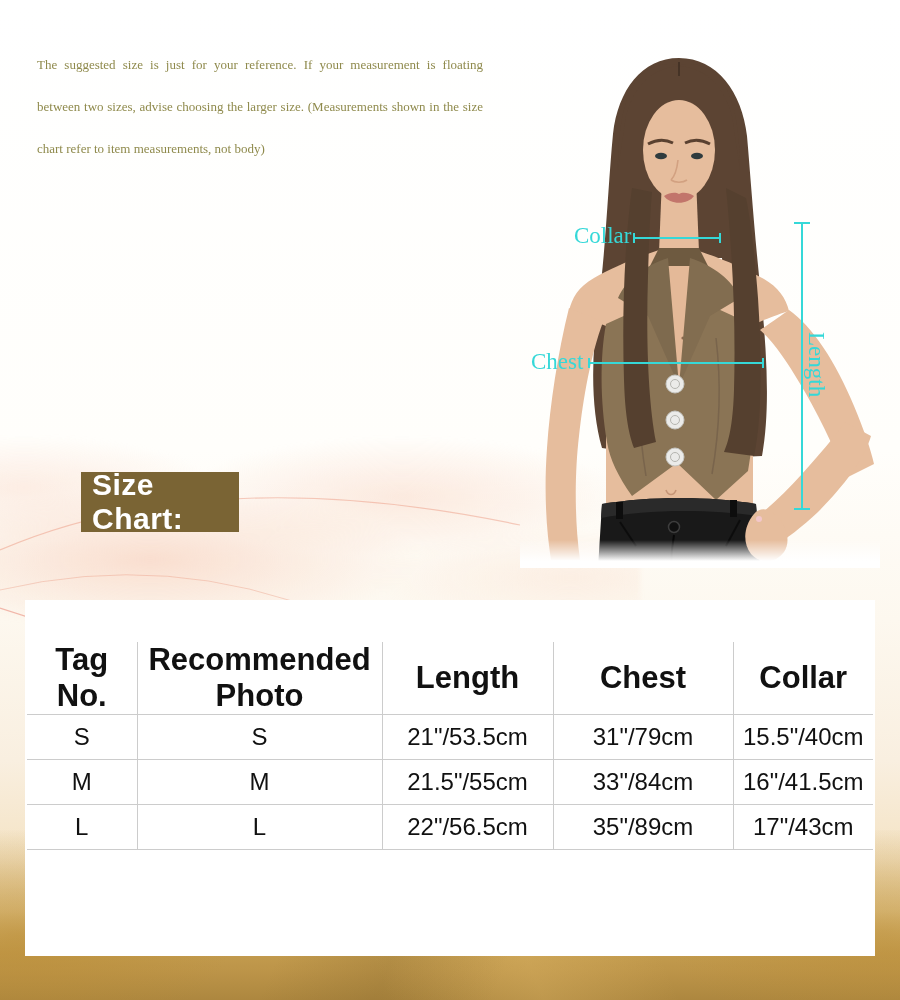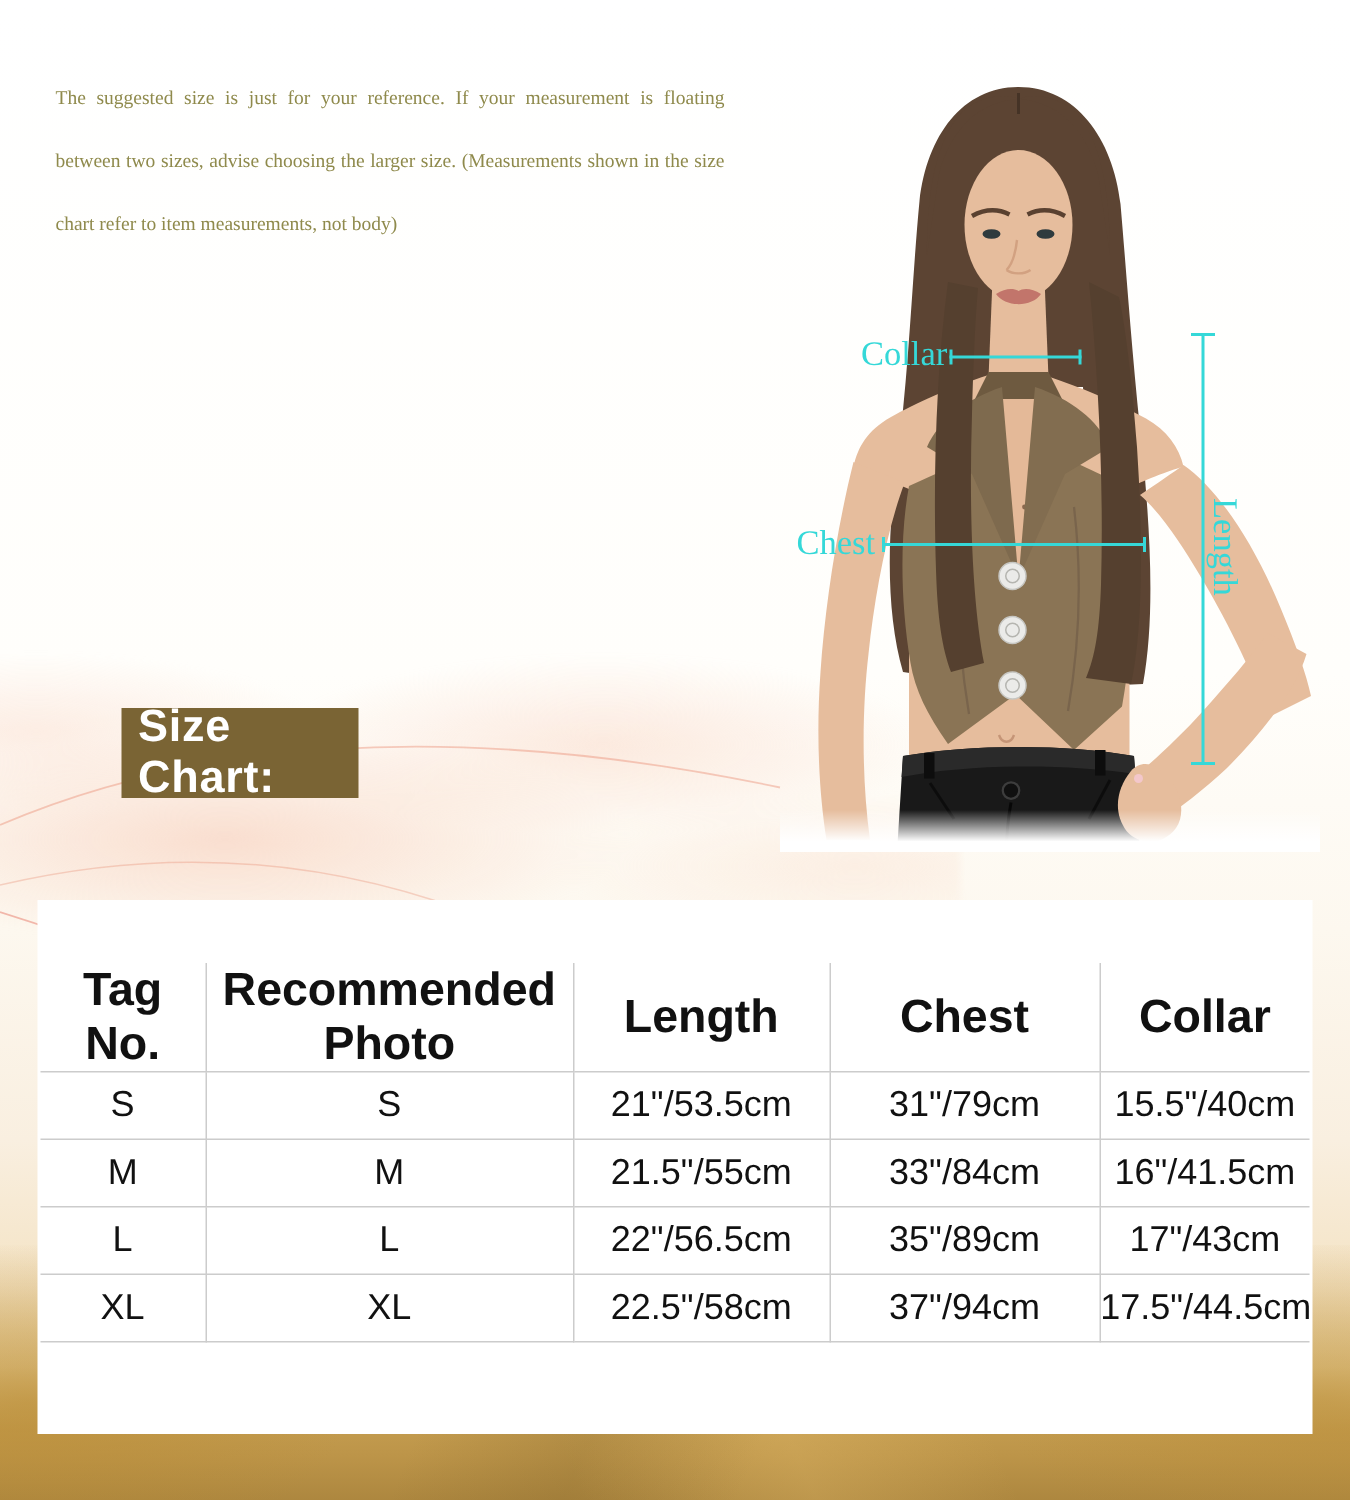--- a/index.html
+++ b/index.html
@@ -197,22 +197,15 @@
         <td>33"/84cm</td>
         <td>16"/41.5cm</td>
       </tr>
       <tr>
         <td>L</td>
         <td>L</td>
         <td>22"/56.5cm</td>
         <td>35"/89cm</td>
         <td>17"/43cm</td>
       </tr>
-      <tr>
-        <td>XL</td>
-        <td>XL</td>
-        <td>22.5"/58cm</td>
-        <td>37"/94cm</td>
-        <td>17.5"/44.5cm</td>
-      </tr>
     </tbody>
   </table>
 </div>
 
 </body></html>

